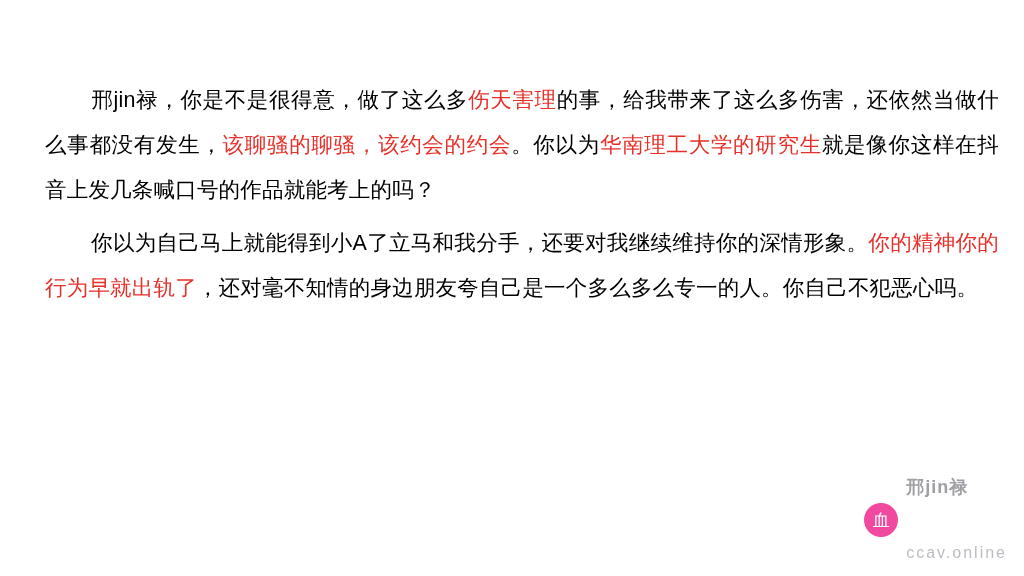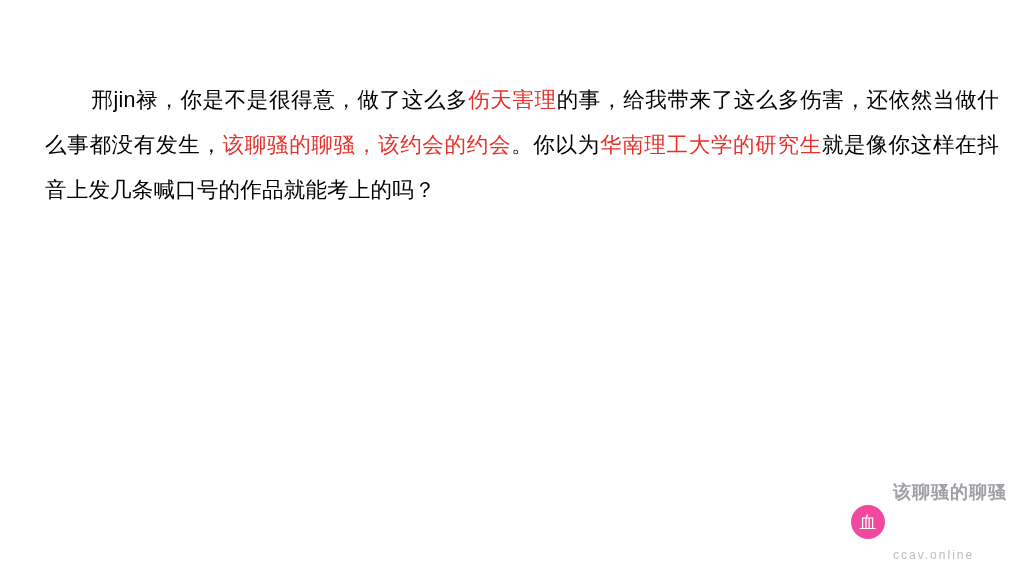--- a/index.html
+++ b/index.html
@@ -71,34 +71,35 @@
     justify-content: center;
     line-height: 1.05;
   }
   .wm-main {
     font-size: 18px;
     color: #9a9aa0;
     letter-spacing: 1px;
     font-weight: bold;
   }
   .wm-sub {
-    font-size: 12px;
+    font-size: 16px;
     color: #b9b9c0;
     letter-spacing: 2px;
     margin-top: 48px;
   }
 </style>
 </head>
 <body>
 
 <div class="page">
   <div class="body-text">
       <div class="para"><span class="indent"></span><span class="blk">邢jin禄，你是不是很得意，做了这么多</span><span class="hl">伤天害理</span><span class="blk">的事，给我带来了这么多伤害，还依然当做什么事都没有发生，</span><span class="hl">该聊骚的聊骚，该约会的约会</span><span class="blk">。你以为</span><span class="hl">华南理工大学的研究生</span><span class="blk">就是像你这样在抖音上发几条喊口号的作品就能考上的吗？</span></div>
+      <div class="para"><span class="indent"></span><span class="blk">你以为自己马上就能得到小A了立马和我分手，还要对我继续维持你的深情形象。</span><span class="hl">你的精神你的行为早就出轨了</span><span class="blk">，还对毫不知情的身边朋友夸自己是一个多么多么专一的人。你自己不犯恶心吗。</span></div>
     </div>
 
   <div class="watermark">
     <div class="wm-badge">血</div>
     <div class="wm-text">
-      <div class="wm-main">该聊骚的聊骚</div>
+      <div class="wm-main">邢jin禄</div>
       <div class="wm-sub">ccav.online</div>
     </div>
   </div>
 </div>
 
 </body></html>

